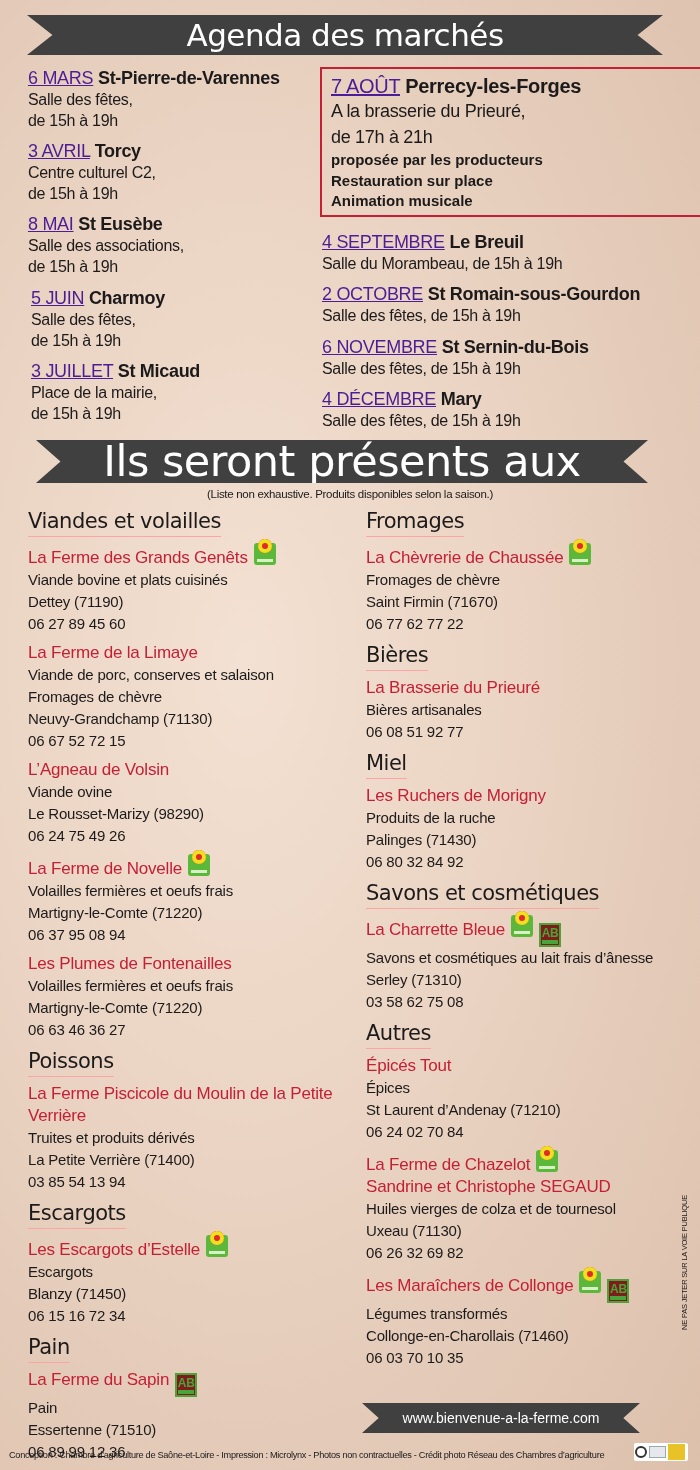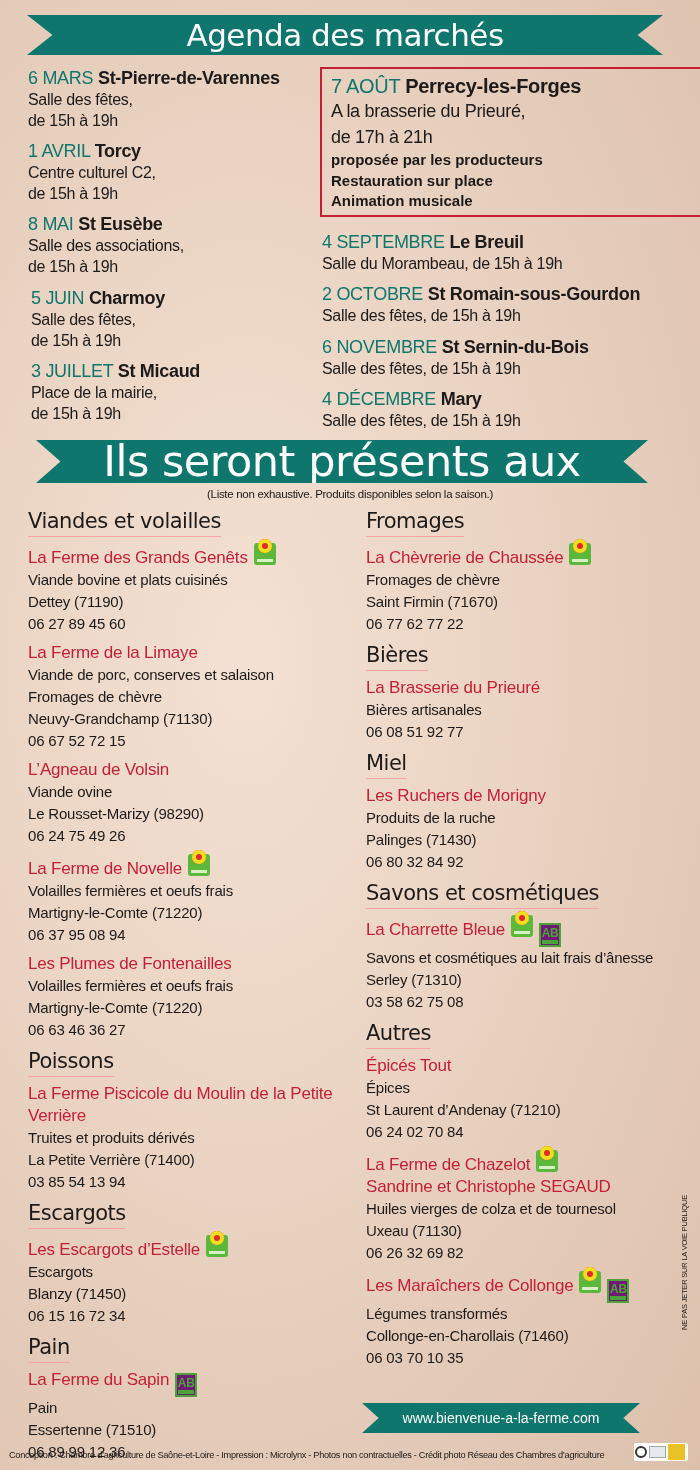--- a/index.html
+++ b/index.html
@@ -5,35 +5,35 @@
   * { box-sizing: border-box; margin: 0; padding: 0; }
   html, body { width: 700px; height: 1470px; overflow: hidden; }
   body {
     position: relative;
     font-family: "Liberation Sans", sans-serif;
     background: radial-gradient(ellipse at 35% 45%, #f3e1d3 0%, #ead3c2 45%, #dcc0ac 100%);
     color: #1c1a1a;
   }
   .banner {
     position: absolute;
-    background: #0f766e;
+    background: #404040;
     color: #fff;
     text-align: center;
     clip-path: polygon(0 0, 100% 0, 96% 50%, 100% 100%, 0 100%, 4% 50%);
     font-family: "DejaVu Sans", sans-serif;
     font-weight: normal;
     letter-spacing: -0.5px;
   }
   #banner1 { left: 27px; top: 15px; width: 636px; height: 40px; font-size: 31px; line-height: 40px; }
   #banner2 { left: 36px; top: 440px; width: 612px; height: 43px; font-size: 43px; line-height: 43px; }
   #banner3 { left: 362px; top: 1403px; width: 278px; height: 30px; font-size: 14px; line-height: 30px; clip-path: polygon(0 0, 100% 0, 94% 50%, 100% 100%, 0 100%, 6% 50%); font-family: "Liberation Sans", sans-serif; letter-spacing: 0; }
 
   .ev { position: absolute; }
   .ev-head { font-size: 18px; line-height: 22px; white-space: nowrap; letter-spacing: -0.3px; }
-  .ev-head .d { color: #0f766e; }
+  .ev-head .d { color: #4c1d95; text-decoration: underline; }
   .ev-head .p { font-weight: bold; }
   .ev-line { font-size: 16px; line-height: 21px; letter-spacing: -0.3px; }
 
   #featured {
     position: absolute; left: 320px; top: 67px; width: 408px; height: 150px;
     border: 2px solid #c41f35; padding: 5px 0 0 9px;
   }
   #featured .ev-head { font-size: 20px; line-height: 24px; }
   #featured .ev-line { font-size: 18px; line-height: 26px; }
   #featured .note { font-size: 15px; font-weight: bold; line-height: 20.5px; }
@@ -49,21 +49,21 @@
     border-bottom: 1px solid #fca5a5; padding-bottom: 1px; margin-bottom: 6px; letter-spacing: -0.5px;
   }
   .prod { margin-bottom: 7px; }
   .prod-name { color: #c41f35; font-size: 17px; line-height: 22px; letter-spacing: -0.2px; }
   .prod-line { font-size: 15px; line-height: 22px; letter-spacing: -0.2px; }
 
   .badge { display: inline-block; vertical-align: -2px; margin-left: 6px; width: 22px; height: 22px; position: relative; }
   .bf { background: #5cb83a; border-radius: 3px; }
   .bf::before { content: ""; position: absolute; left: 4px; top: -4px; width: 14px; height: 14px; border-radius: 50%; background: #f0e020; box-shadow: inset 0 0 0 4px #f0e020, inset 0 0 0 8px #e12a2a; }
   .bf::after { content: ""; position: absolute; left: 3px; bottom: 3px; width: 16px; height: 3px; background: #d7f0c6; }
-  .ab { background: #701a75; border: 2px solid #4ca33a; width: 22px; height: 24px; color: #4ca33a; font-weight: bold; font-size: 12px; text-align: center; line-height: 16px; }
+  .ab { background: #7f1d1d; border: 2px solid #4ca33a; width: 22px; height: 24px; color: #4ca33a; font-weight: bold; font-size: 12px; text-align: center; line-height: 16px; }
   .ab::after { content: ""; position: absolute; left: 1px; right: 1px; bottom: 1px; height: 4px; background: #4ca33a; }
 
   #vertical { position: absolute; left: 680px; top: 1330px; transform: rotate(-90deg); transform-origin: left top; font-size: 7.5px; white-space: nowrap; letter-spacing: -0.2px; }
   #credits { position: absolute; left: 9px; top: 1450px; font-size: 9.2px; white-space: nowrap; letter-spacing: -0.3px; }
   #logos { position: absolute; left: 634px; top: 1443px; width: 54px; height: 18px; background: #fff; border-radius: 2px; display: flex; align-items: center; gap: 2px; padding: 1px; }
   #logos .l1 { width: 12px; height: 12px; border: 2px solid #333; border-radius: 50%; }
   #logos .l2 { width: 17px; height: 12px; background: #e6e8ee; border: 1px solid #9aa; }
   #logos .l3 { width: 17px; height: 16px; background: #e8c226; }
 </style>
 </head>
@@ -71,21 +71,21 @@
 
 <div class="banner" id="banner1">Agenda des marchés</div>
 
 <div id="agenda-left">
     <div class="ev" style="left: 28px; top: 67px;">
       <div class="ev-head"><span class="d">6 MARS</span> <span class="p">St-Pierre-de-Varennes</span></div>
       <div class="ev-line">Salle des fêtes,</div>
       <div class="ev-line">de 15h à 19h</div>
     </div>
     <div class="ev" style="left: 28px; top: 140px;">
-      <div class="ev-head"><span class="d">1 AVRIL</span> <span class="p">Torcy</span></div>
+      <div class="ev-head"><span class="d">3 AVRIL</span> <span class="p">Torcy</span></div>
       <div class="ev-line">Centre culturel C2,</div>
       <div class="ev-line">de 15h à 19h</div>
     </div>
     <div class="ev" style="left: 28px; top: 213px;">
       <div class="ev-head"><span class="d">8 MAI</span> <span class="p">St Eusèbe</span></div>
       <div class="ev-line">Salle des associations,</div>
       <div class="ev-line">de 15h à 19h</div>
     </div>
     <div class="ev" style="left: 31px; top: 287px;">
       <div class="ev-head"><span class="d">5 JUIN</span> <span class="p">Charmoy</span></div>

